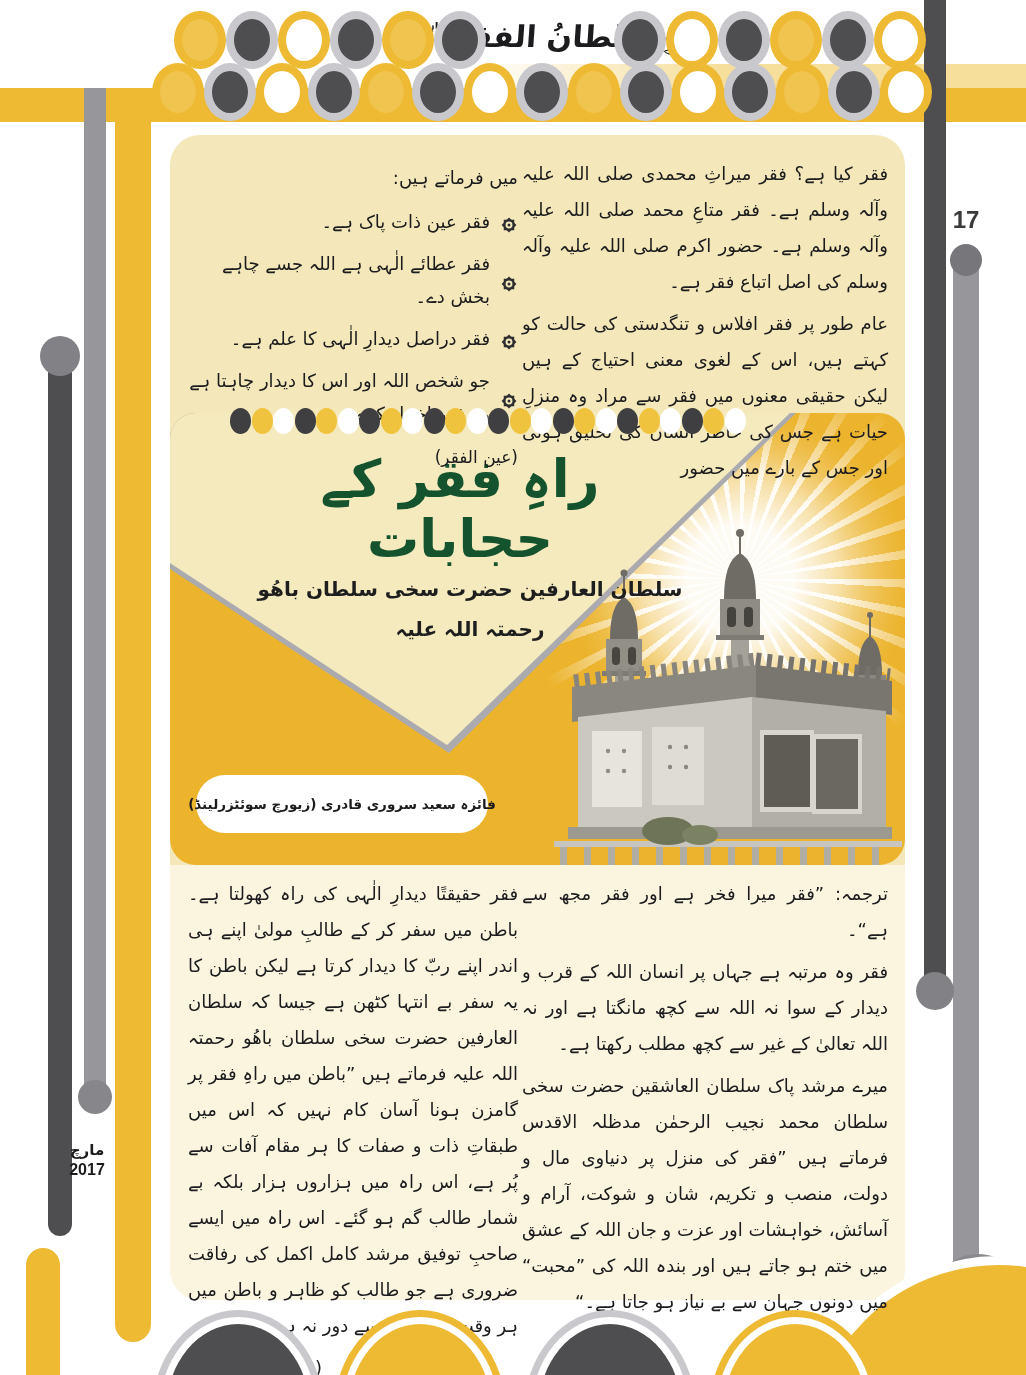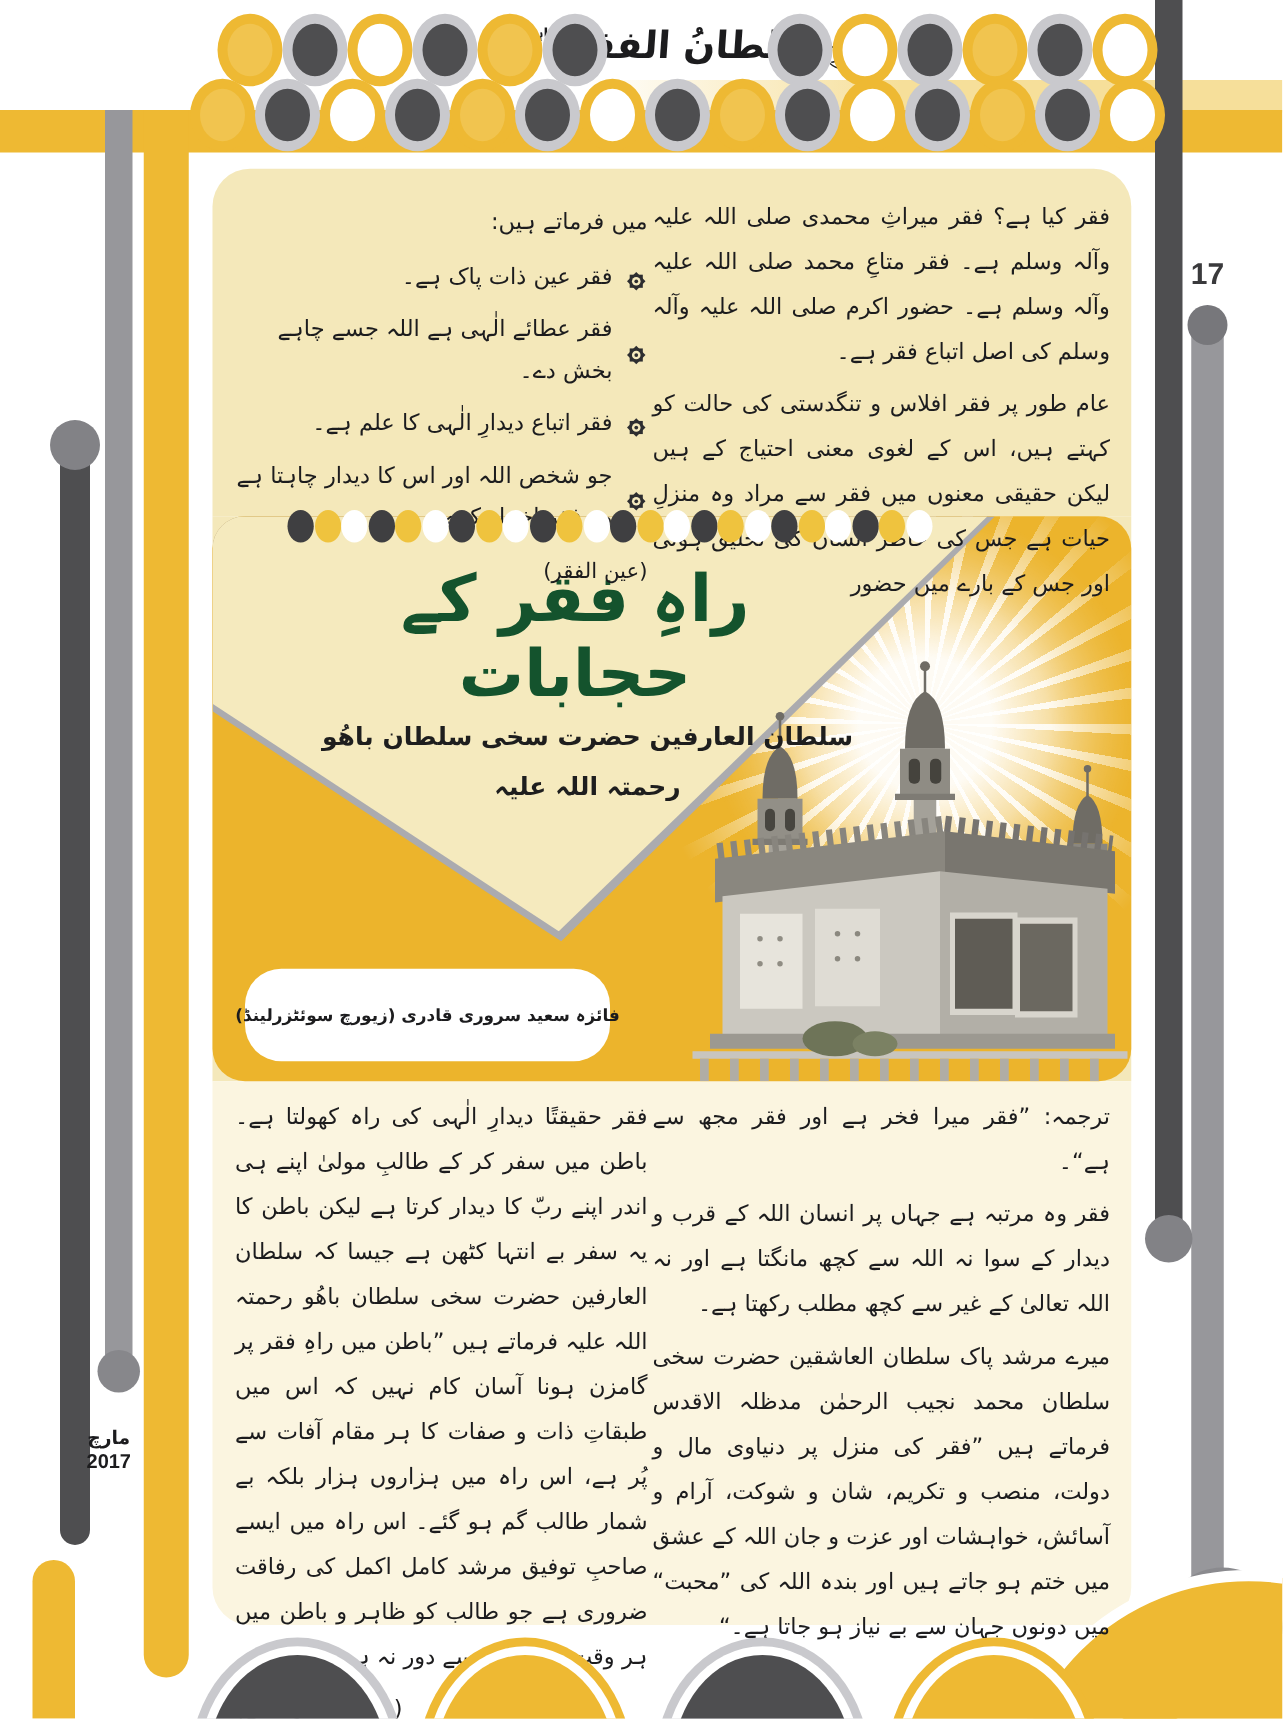--- a/index.html
+++ b/index.html
@@ -55,21 +55,21 @@
         -webkit-mask:radial-gradient(circle,#000 0 30%, transparent 66%);
         mask:radial-gradient(circle,#000 0 30%, transparent 66%);}
   .diamond-border{left:0;top:0;width:660px;height:360px;background:#ABABAF;
         clip-path:polygon(0 0,626px 0,279px 340px,0 156px);}
   .diamond{left:0;top:0;width:660px;height:360px;background:#F5EABE;
         clip-path:polygon(0 0,620px 0,277px 332px,0 150px);}
   .feature-title{left:60px;top:36px;width:460px;text-align:center;font-size:52px;font-weight:bold;
         color:#14532d;z-index:5;}
   .feature-subtitle{left:85px;top:156px;width:430px;text-align:center;font-size:20px;font-weight:bold;
         line-height:40px;color:#1E1E1E;z-index:5;}
-  .author-pill{left:26px;top:362px;width:292px;height:74px;background:#ffffff;border-radius:29px;
+  .author-pill{left:26px;top:362px;width:292px;height:58px;background:#ffffff;border-radius:29px;
         display:flex;align-items:center;justify-content:center;z-index:6;}
   .author-pill span{font-size:13.5px;font-weight:bold;white-space:nowrap;}
   .mosque{left:382px;top:86px;width:353px;height:366px;z-index:4;}
 
   
   .rtl{direction:rtl;}
   .col{z-index:4;font-size:18px;line-height:36px;text-align:justify;text-align-last:right;}
   .col p{margin:0 0 6px 0;}
   .intro-right{left:522px;top:156px;width:366px;}
   .intro-left{left:188px;top:160px;width:330px;}
@@ -155,21 +155,21 @@
     </div>
     <div class="bullet-row">
       <svg class="bullet-ico" width="18" height="18" viewBox="0 0 24 24">
           <g fill="#2E2E30">
             <rect x="5" y="5" width="14" height="14"></rect>
             <rect x="5" y="5" width="14" height="14" transform="rotate(45 12 12)"></rect>
           </g>
           <circle cx="12" cy="12" r="4.6" fill="#F5EABE"></circle>
           <circle cx="12" cy="12" r="2" fill="#2E2E30"></circle>
         </svg>
-      <span>فقر اتباع دیدارِ الٰہی کا علم ہے۔</span>
+      <span>فقر دراصل دیدارِ الٰہی کا علم ہے۔</span>
     </div>
     <div class="bullet-row">
       <svg class="bullet-ico" width="18" height="18" viewBox="0 0 24 24">
           <g fill="#2E2E30">
             <rect x="5" y="5" width="14" height="14"></rect>
             <rect x="5" y="5" width="14" height="14" transform="rotate(45 12 12)"></rect>
           </g>
           <circle cx="12" cy="12" r="4.6" fill="#F5EABE"></circle>
           <circle cx="12" cy="12" r="2" fill="#2E2E30"></circle>
         </svg>

